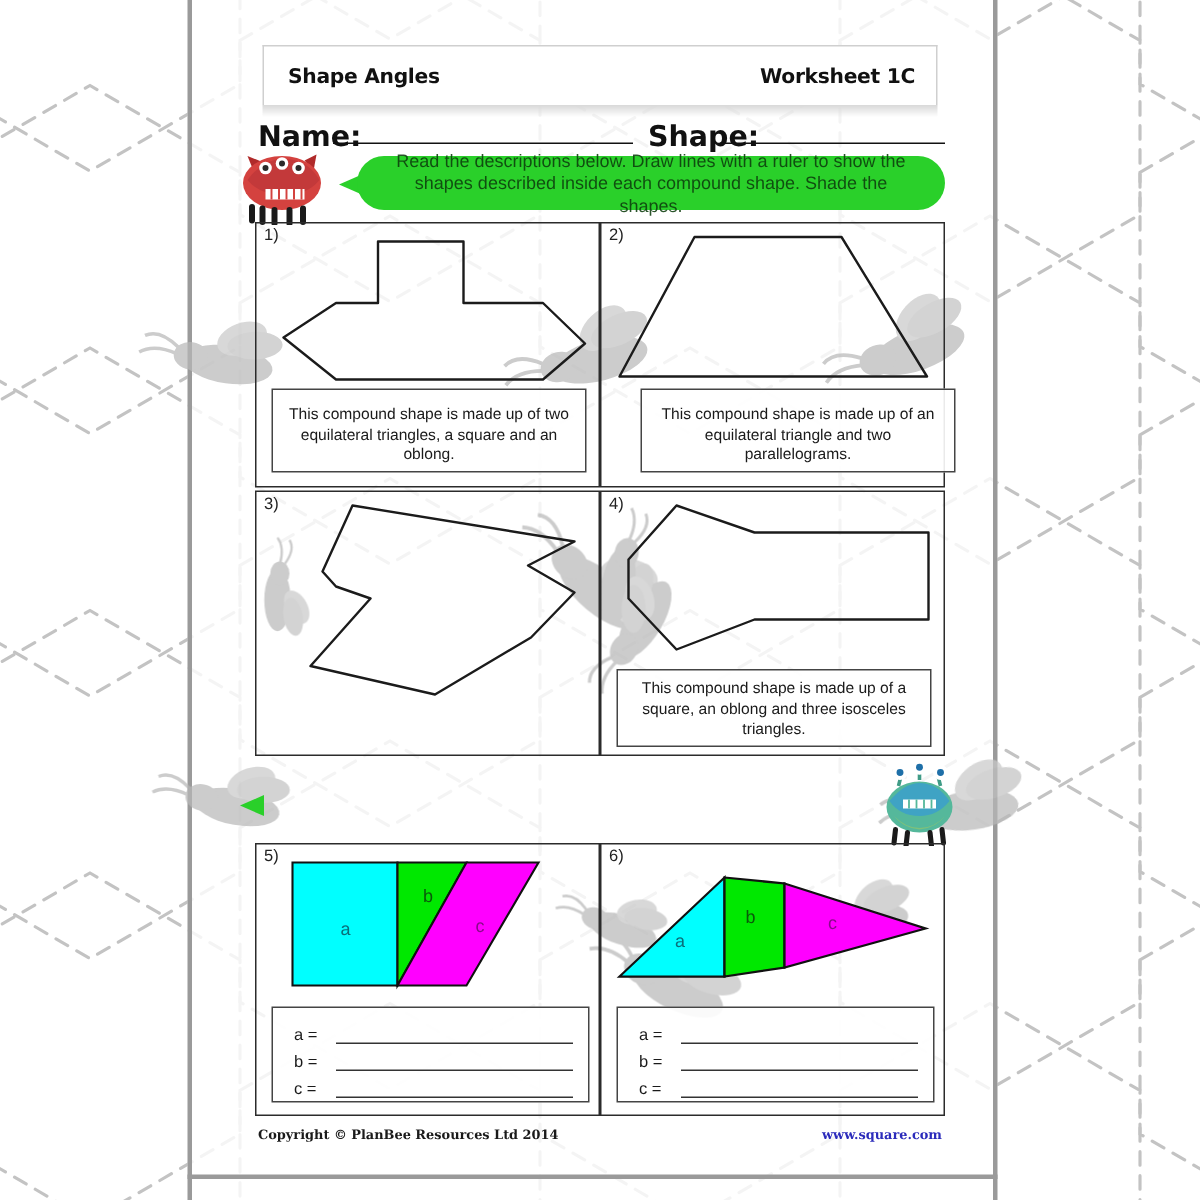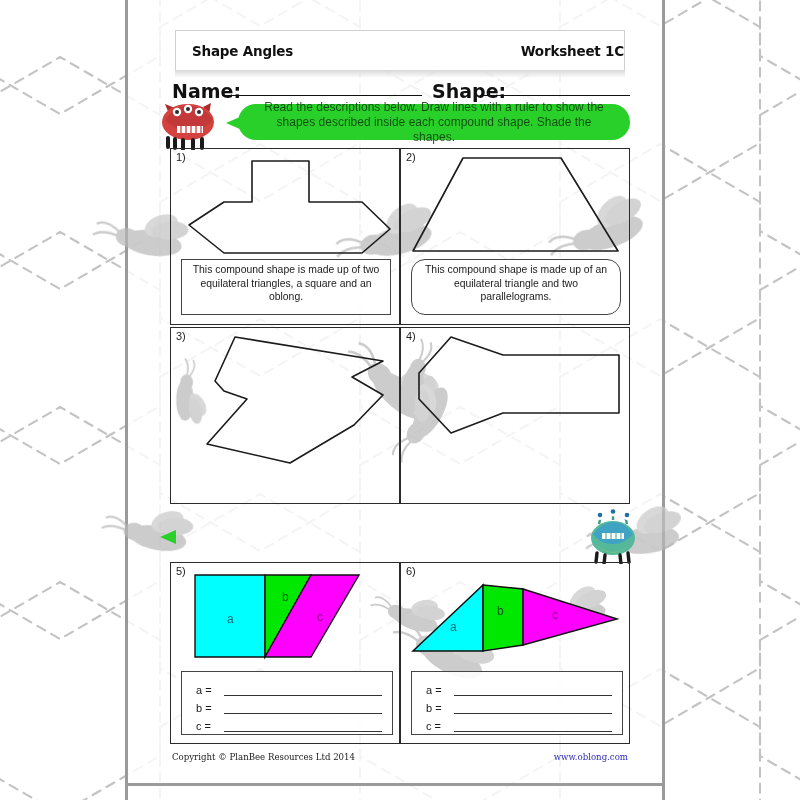--- a/index.html
+++ b/index.html
@@ -42,21 +42,21 @@
     background: #fff; border: 1px solid #cfcfcf;
     border-bottom: none;
   }
   .hdr-title, .hdr-right {
     position: absolute; top: 43px;
     font-family: "DejaVu Sans", sans-serif;
     font-weight: bold; font-size: 13.5px; color: #111;
     letter-spacing: -0.2px;
   }
   .hdr-title { left: 192px; }
-  .hdr-right { right: 176px; }
+  .hdr-right { right: 190px; }
 
   .hdr-shadow {
     position: absolute; left: 175px; top: 70px;
     width: 450px; height: 8px;
     background: linear-gradient(to bottom, #d8d8d8, rgba(216,216,216,0));
   }
 
   
   .nd-label {
     position: absolute; top: 80px;
@@ -110,21 +110,21 @@
   }
   .qnum {
     position: absolute; left: 5px; top: 2px;
     font-family: "Liberation Sans", sans-serif;
     font-size: 11px; color: #222;
   }
   .desc {
     position: absolute;
     border: 1.3px solid #444;
     background: rgba(255,255,255,0.9);
-    display: flex; align-items: flex-start; justify-content: center;
+    display: flex; align-items: flex-end; justify-content: center;
     text-align: center;
     padding: 3px 6px;
   }
   .desc span {
     font-family: "Liberation Sans", sans-serif;
     font-size: 10.4px; line-height: 1.3; color: #1a1a1a;
   }
 
   
   .ansbox {
@@ -137,21 +137,21 @@
   .ansrow .lbl {
     font-family: "Liberation Sans", sans-serif;
     font-size: 11px; color: #1a1a1a; width: 28px;
   }
   .ansrow .ln { flex: 1; border-bottom: 1.2px solid #333; height: 13px; }
 
   
   .foot {
     position: absolute; top: 752px;
     font-family: "DejaVu Serif", serif;
-    font-size: 8.6px; font-weight: normal;
+    font-size: 8.6px; font-weight: bold;
   }
   .foot-left { left: 172px; color: #1a1a1a; }
   .foot-right { right: 172px; color: #2b2bbb; }
 
   .shape-svg { position: absolute; }
 </style>
 </head>
 <body>
 
 <div id="root">
@@ -268,37 +268,40 @@
       <div class="desc" style="left:10px; top:110px; width:210px; height:56px;">
         <span>This compound shape is made up of two equilateral triangles, a square and an oblong.</span>
       </div>
     </div>
 
     <div class="qbox" style="left:400px; top:148px; width:230px; height:177px;">
       <span class="qnum">2)</span>
       <svg class="shape-svg" style="left:6px; top:5px; width:218px; height:102px;" viewBox="0 0 218 102" xmlns="http://www.w3.org/2000/svg">
         <polygon points="56,4 154,4 211,97 6,97" fill="none" stroke="#1b1b1b" stroke-width="1.6" stroke-linejoin="round"></polygon>
       </svg>
-      <div class="desc" style="left:10px; top:110px; width:210px; height:56px;border-radius:14px;">
+      <div class="desc" style="left:26px; top:110px; width:210px; height:56px;">
         <span>This compound shape is made up of an equilateral triangle and two parallelograms.</span>
       </div>
     </div>
 
     <div class="qbox" style="left:170px; top:327px; width:230px; height:177px;">
       <span class="qnum">3)</span>
       <svg class="shape-svg" style="left:8px; top:5px; width:214px; height:140px;" viewBox="0 0 214 140" xmlns="http://www.w3.org/2000/svg">
         <polygon points="56,4 204,28 173,44 204,62 175,92 111,130 28,111 68,66 45,58 36,48" fill="none" stroke="#1b1b1b" stroke-width="1.6" stroke-linejoin="round"></polygon>
       </svg>
     </div>
 
     <div class="qbox" style="left:400px; top:327px; width:230px; height:177px;">
       <span class="qnum">4)</span>
       <svg class="shape-svg" style="left:6px; top:5px; width:218px; height:105px;" viewBox="0 0 218 105" xmlns="http://www.w3.org/2000/svg">
         <polygon points="44,4 96,22 212,22 212,80 96,80 44,100 12,66 12,40" fill="none" stroke="#1b1b1b" stroke-width="1.6" stroke-linejoin="round"></polygon>
       </svg>
+      <div class="desc" style="left:10px; top:118px; width:210px; height:52px;">
+        <span>This compound shape is made up of a square, an oblong and three isosceles triangles.</span>
+      </div>
     </div>
 
     <div class="tail tail-2"></div>
 
     <svg class="shape-svg" style="left:582px; top:508px; width:62px; height:56px;" viewBox="0 0 62 56" xmlns="http://www.w3.org/2000/svg">
       <ellipse cx="31" cy="30" rx="22" ry="17" fill="#55b89b"></ellipse>
       <path d="M11 26 q10 -12 20 -12 q12 0 20 12 q-8 10 -20 10 q-13 0 -20 -10Z" fill="#3fa3c4"></path>
       <path d="M14 36 q8 8 17 8 q10 0 17 -8 q-6 8 -17 9 q-11 -1 -17 -9Z" fill="#7fc17a"></path>
       <path d="M17 16 l2 -8 M31 12 l0 -9 M45 16 l-2 -8" stroke="#3f9b86" stroke-width="2.4"></path>
       <circle cx="18" cy="7" r="5" fill="#fff"></circle>
@@ -358,16 +361,16 @@
             <span class="ln"></span>
           </div>
         <div class="ansrow">
             <span class="lbl">c =</span>
             <span class="ln"></span>
           </div>
       </div>
     </div>
 
     <div class="foot foot-left">Copyright © PlanBee Resources Ltd 2014</div>
-    <div class="foot foot-right">www.oblong.com</div>
+    <div class="foot foot-right">www.square.com</div>
 
   </div>
 </div>
 
 </body></html>

